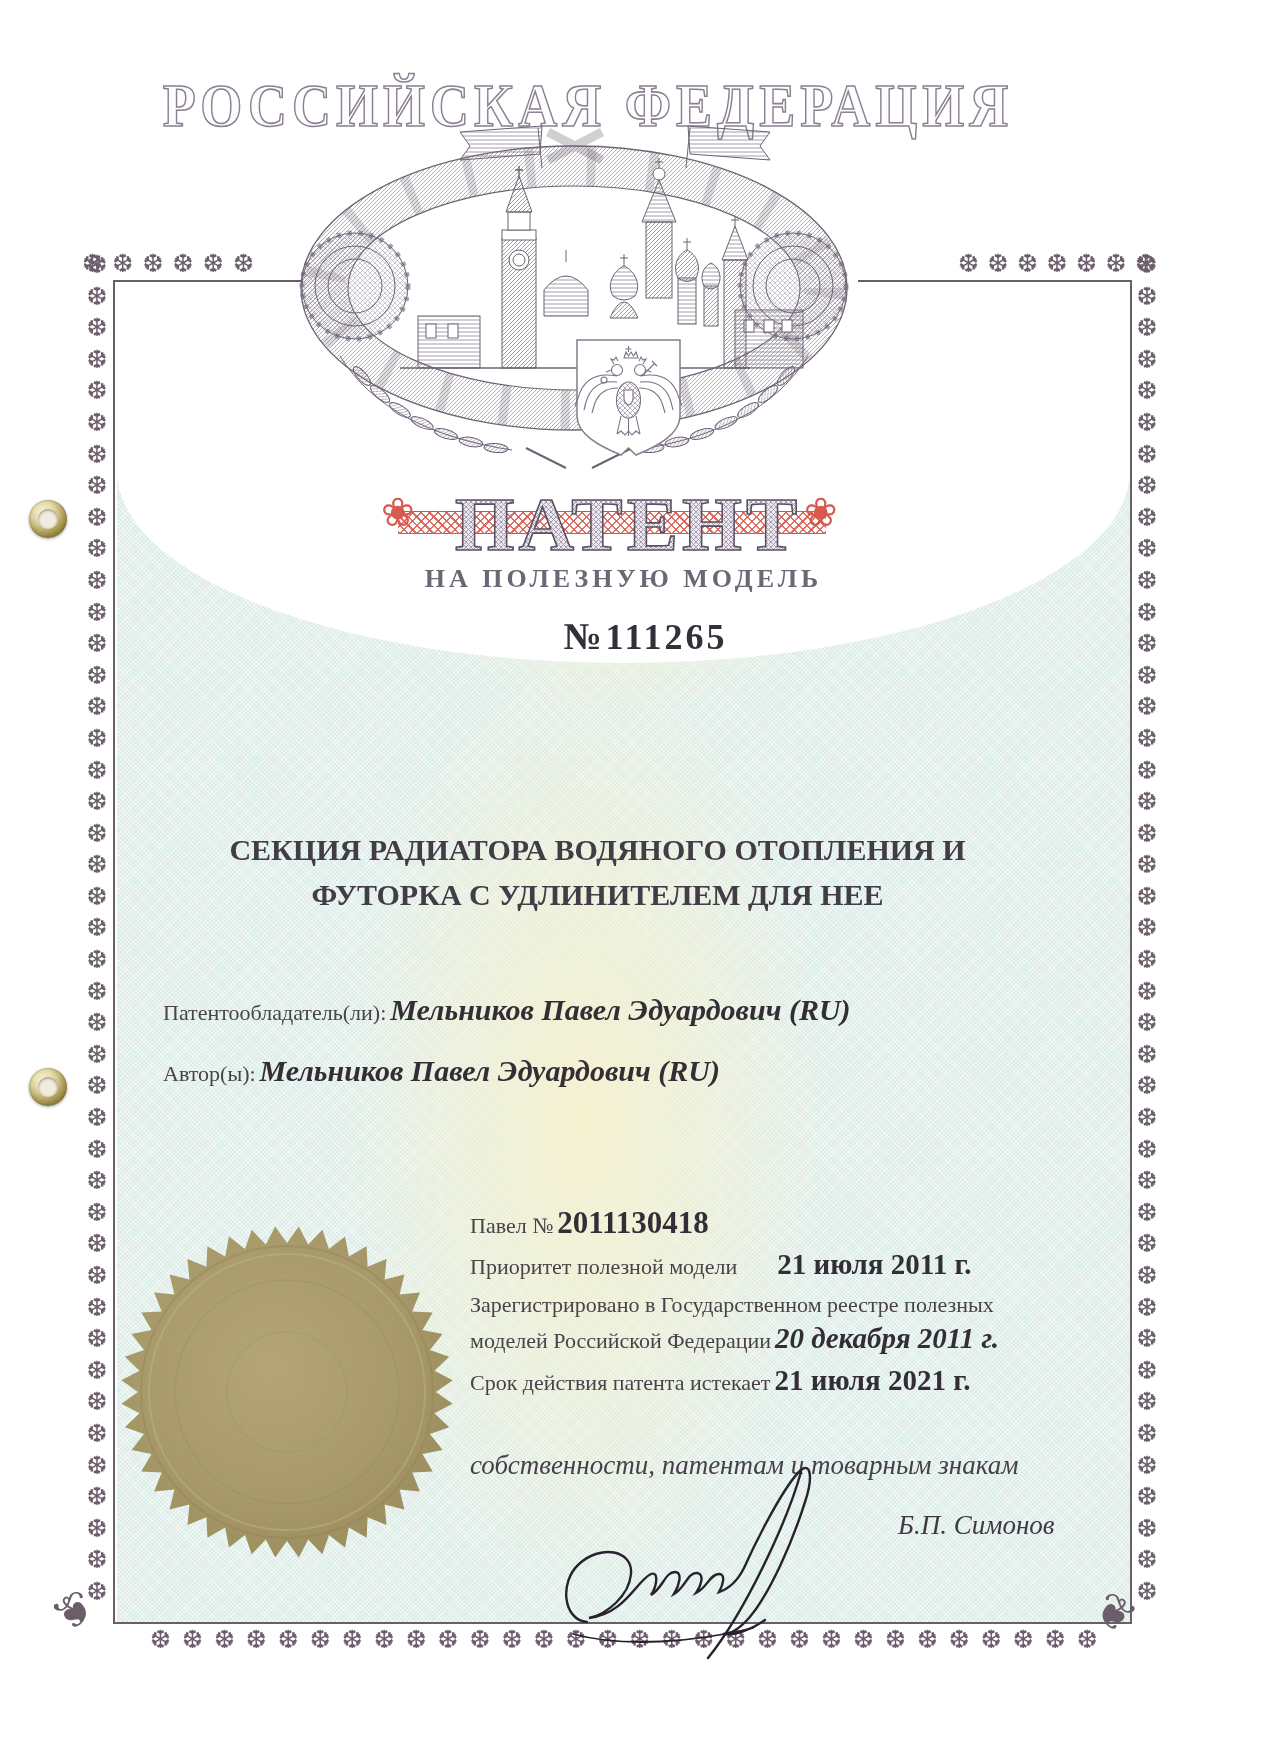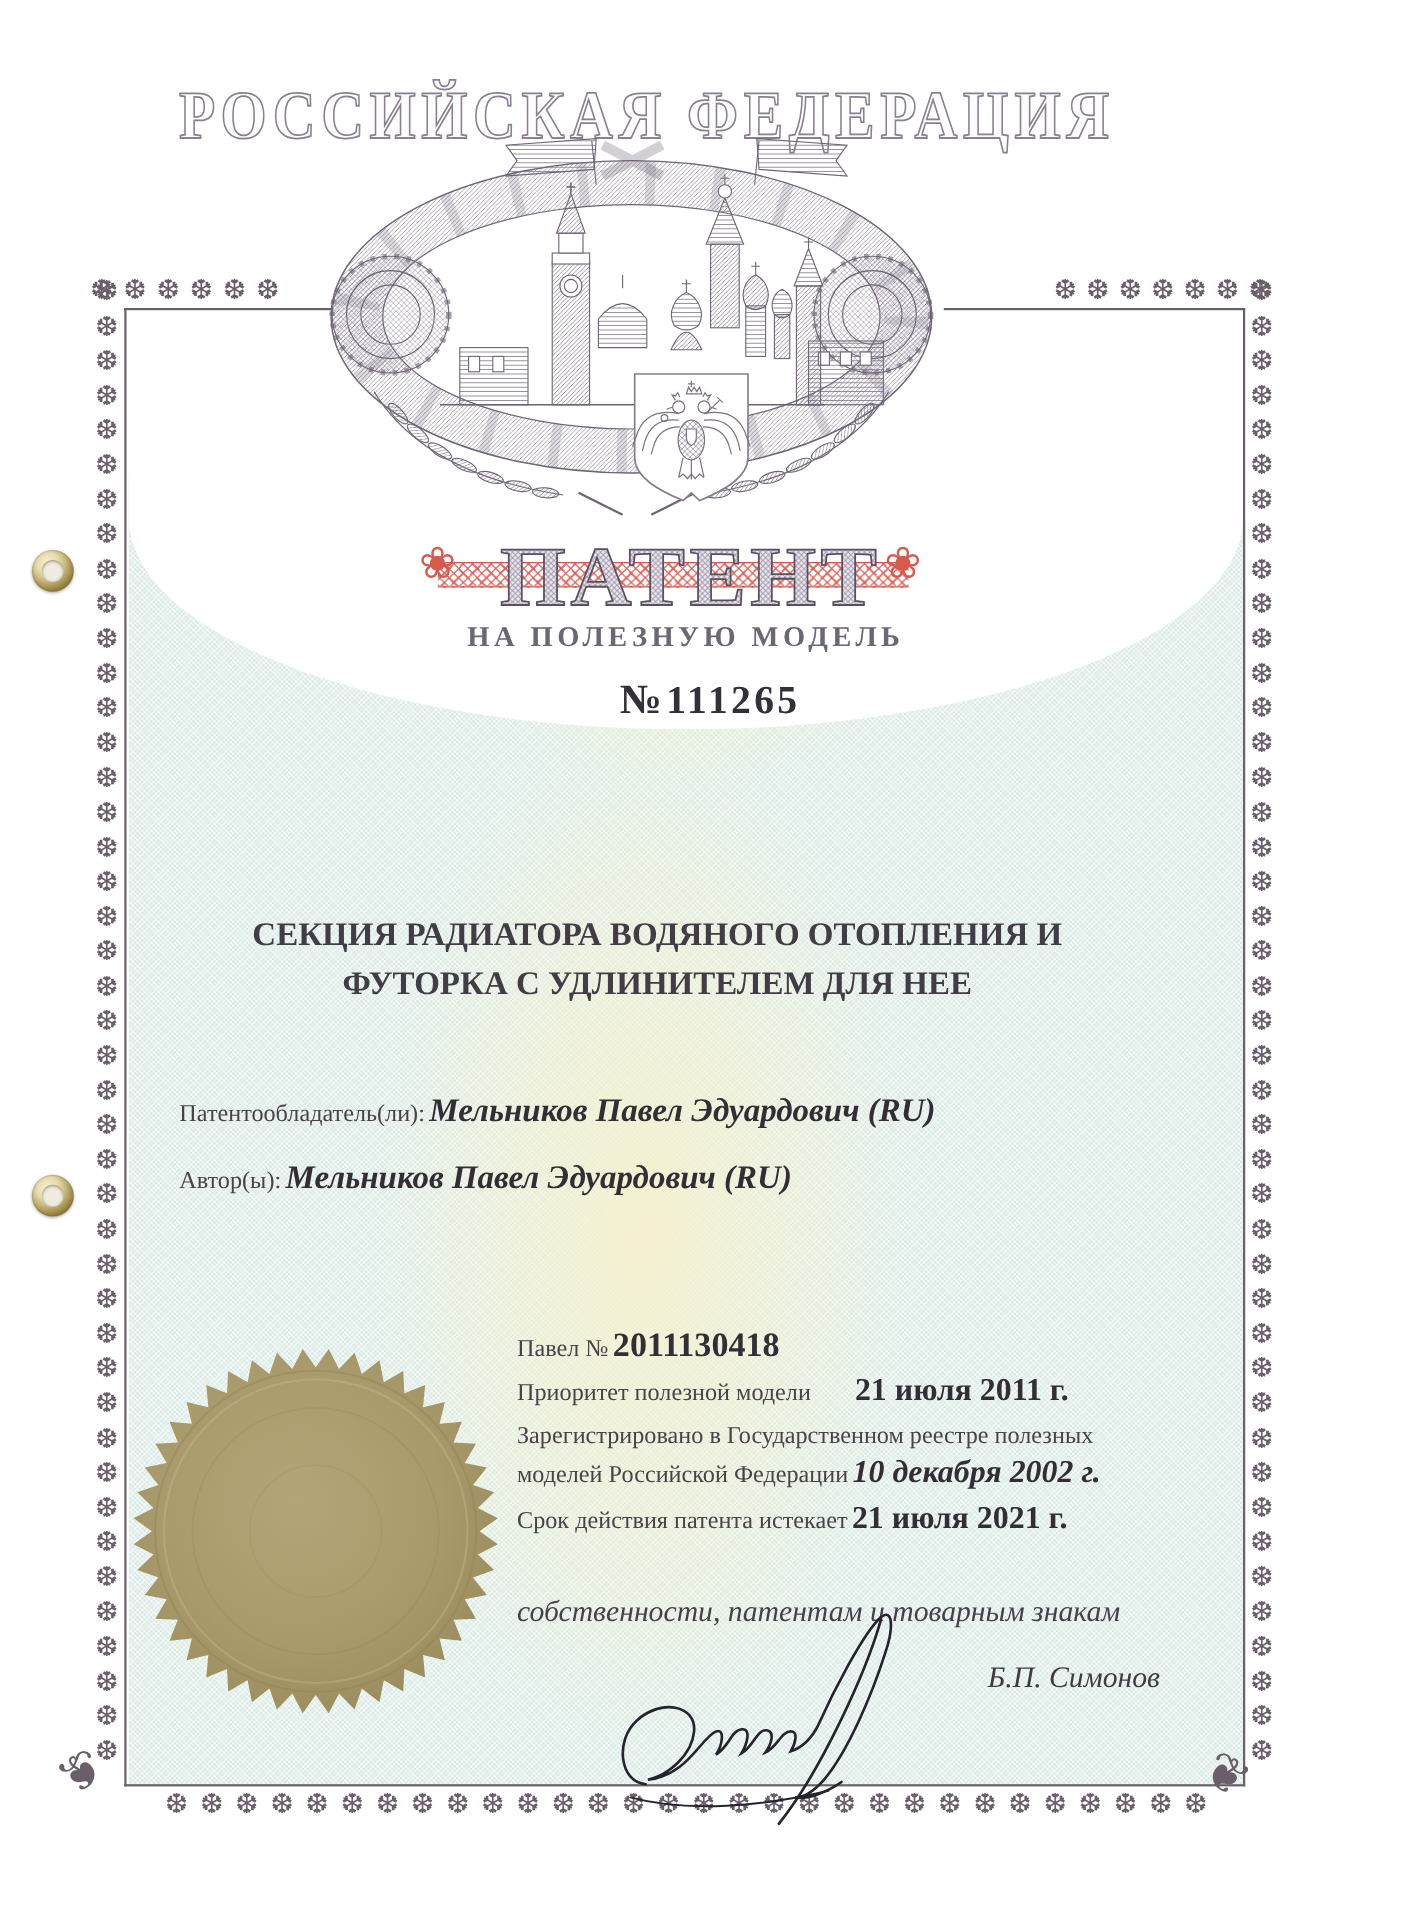--- a/index.html
+++ b/index.html
@@ -400,21 +400,21 @@
     <span class="label">Павел №</span>
     <span class="num">2011130418</span>
   </div>
   <div id="priority" class="abs">
     <span class="label">Приоритет полезной модели</span>
     <span class="bold-v d">21 июля 2011 г.</span>
   </div>
   <div id="reg1" class="abs label">Зарегистрировано в Государственном реестре полезных</div>
   <div id="reg2" class="abs">
     <span class="label">моделей Российской Федерации</span>
-    <span class="bold-v d">10 декабря 2002 г.</span>
+    <span class="bold-v d">20 декабря 2011 г.</span>
   </div>
   <div id="expiry" class="abs">
     <span class="label">Срок действия патента истекает</span>
     <span class="bold-v d">21 июля 2021 г.</span>
   </div>
 
   <div id="officer2" class="abs officer">собственности, патентам и товарным знакам</div>
   <div id="signer-name" class="abs">Б.П. Симонов</div>
 
   <svg class="abs" style="left:545px;top:1462px;" width="350" height="210" viewBox="0 0 350 210">

